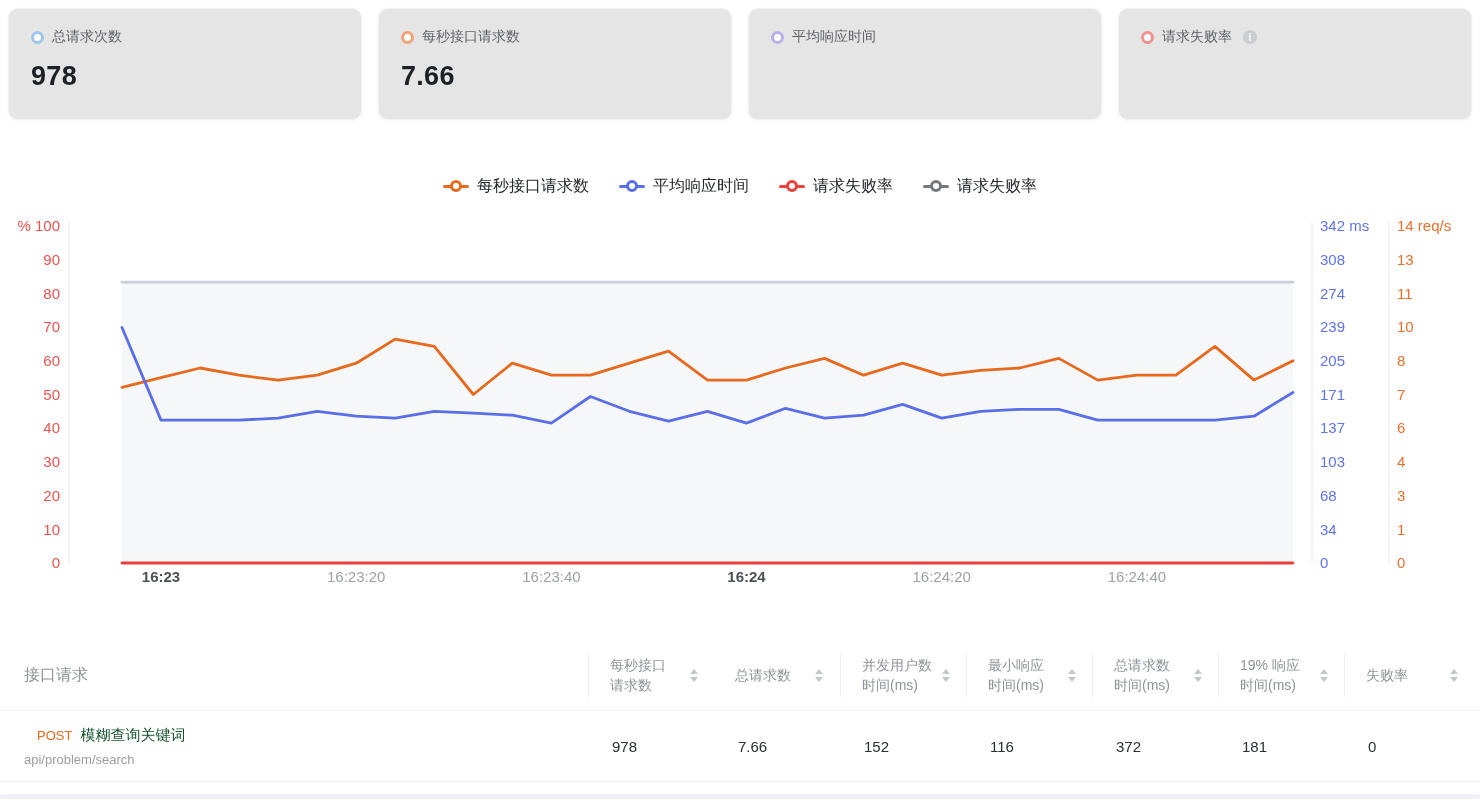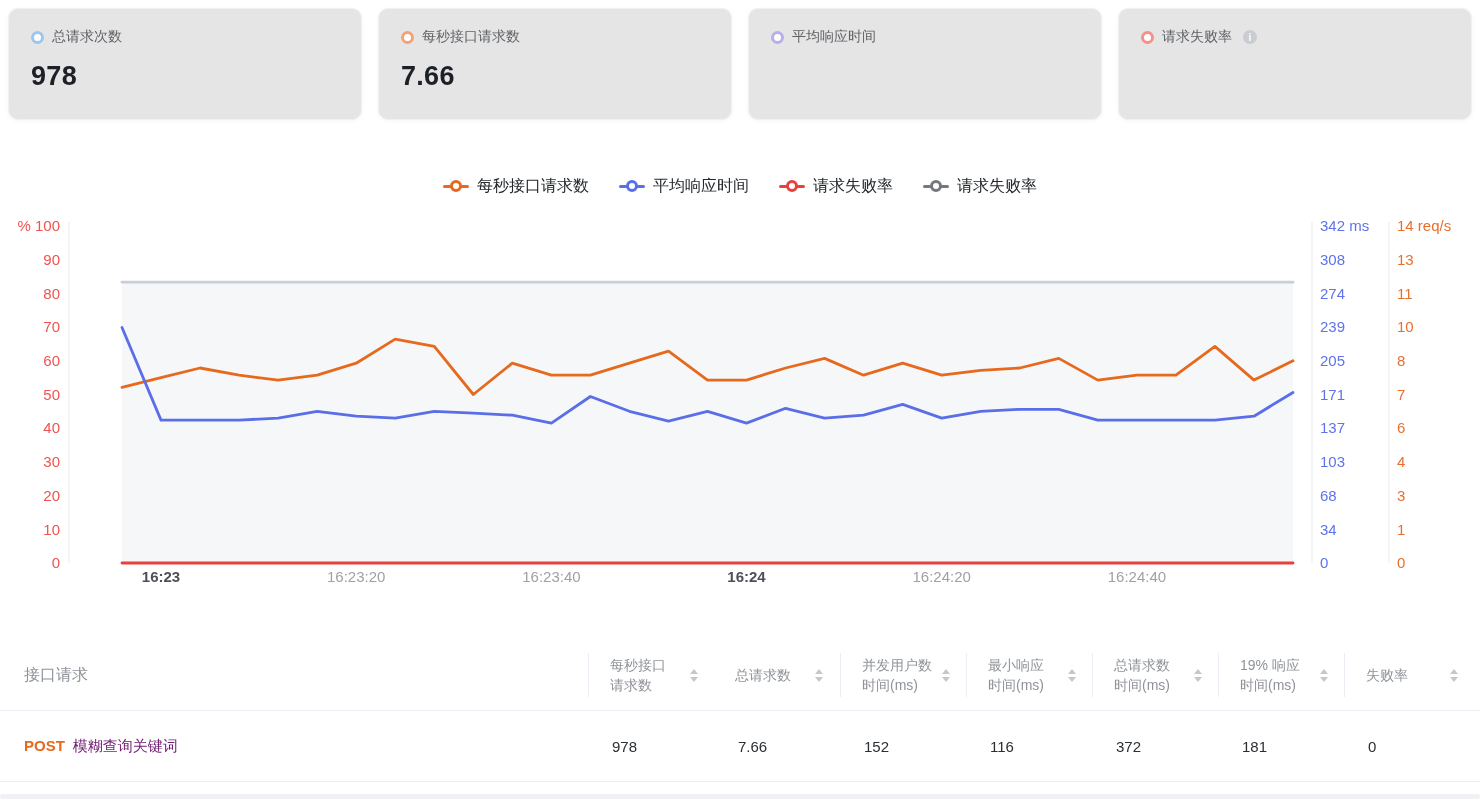--- a/index.html
+++ b/index.html
@@ -28,22 +28,22 @@
       font-size:14px;color:#8f9399;cursor:pointer;}
   .th.divider{border-left:1px solid #ebeef5;}
   .th.th-last{width:136px;padding-right:22px;}
   .th.th-last .sort-caret{margin-left:auto;}
   .th-label{display:block;width:72px;line-height:1.45;word-break:break-all;}
   .sort-caret{display:flex;flex-direction:column;gap:3px;margin-left:8px;flex:0 0 auto;}
   .c-up{width:0;height:0;border-left:4px solid transparent;border-right:4px solid transparent;border-bottom:5px solid #c4c7cc;}
   .c-down{width:0;height:0;border-left:4px solid transparent;border-right:4px solid transparent;border-top:5px solid #c4c7cc;}
   .t-row{display:flex;align-items:center;height:70px;border-top:1px solid #ebeef5;border-bottom:1px solid #ebeef5;cursor:pointer;}
   .td-first{flex:1;padding-left:24px;}
-  .row-method{color:#e6691e;font-weight:700;font-size:15px;margin-right:8px;}
-  .row-name{font-size:15px;color:#701a75;}
+  .row-method{color:#e6691e;font-weight:400;font-size:13px;margin-right:8px;margin-left:13px;}
+  .row-name{font-size:15px;color:#14532d;}
   .row-path{font-size:13px;color:#9a9da2;margin-top:7px;}
   .td{width:126px;box-sizing:border-box;padding-left:28px;font-size:15px;color:#2b2f33;}
   .td.td-last{width:140px;}
   .bottom-bar{height:5px;background:#eff1f4;margin-top:12px;border-radius:3px;}
 </style>
 </head>
 <body>
 
 <div class="cards">
     <div class="card">
@@ -226,20 +226,21 @@
         <span class="sort-caret">
           <i class="c-up"></i>
           <i class="c-down"></i>
         </span>
       </div>
     </div>
   <div>
       <div class="t-row">
         <div class="td-first">
           <div class="row-line1"><span class="row-method">POST</span><span class="row-name">模糊查询关键词</span></div>
+          <div class="row-path">api/problem/search</div>
         </div>
         <div class="td">978</div>
         <div class="td">7.66</div>
         <div class="td">152</div>
         <div class="td">116</div>
         <div class="td">372</div>
         <div class="td">181</div>
         <div class="td td-last">0</div>
       </div>
     </div>

